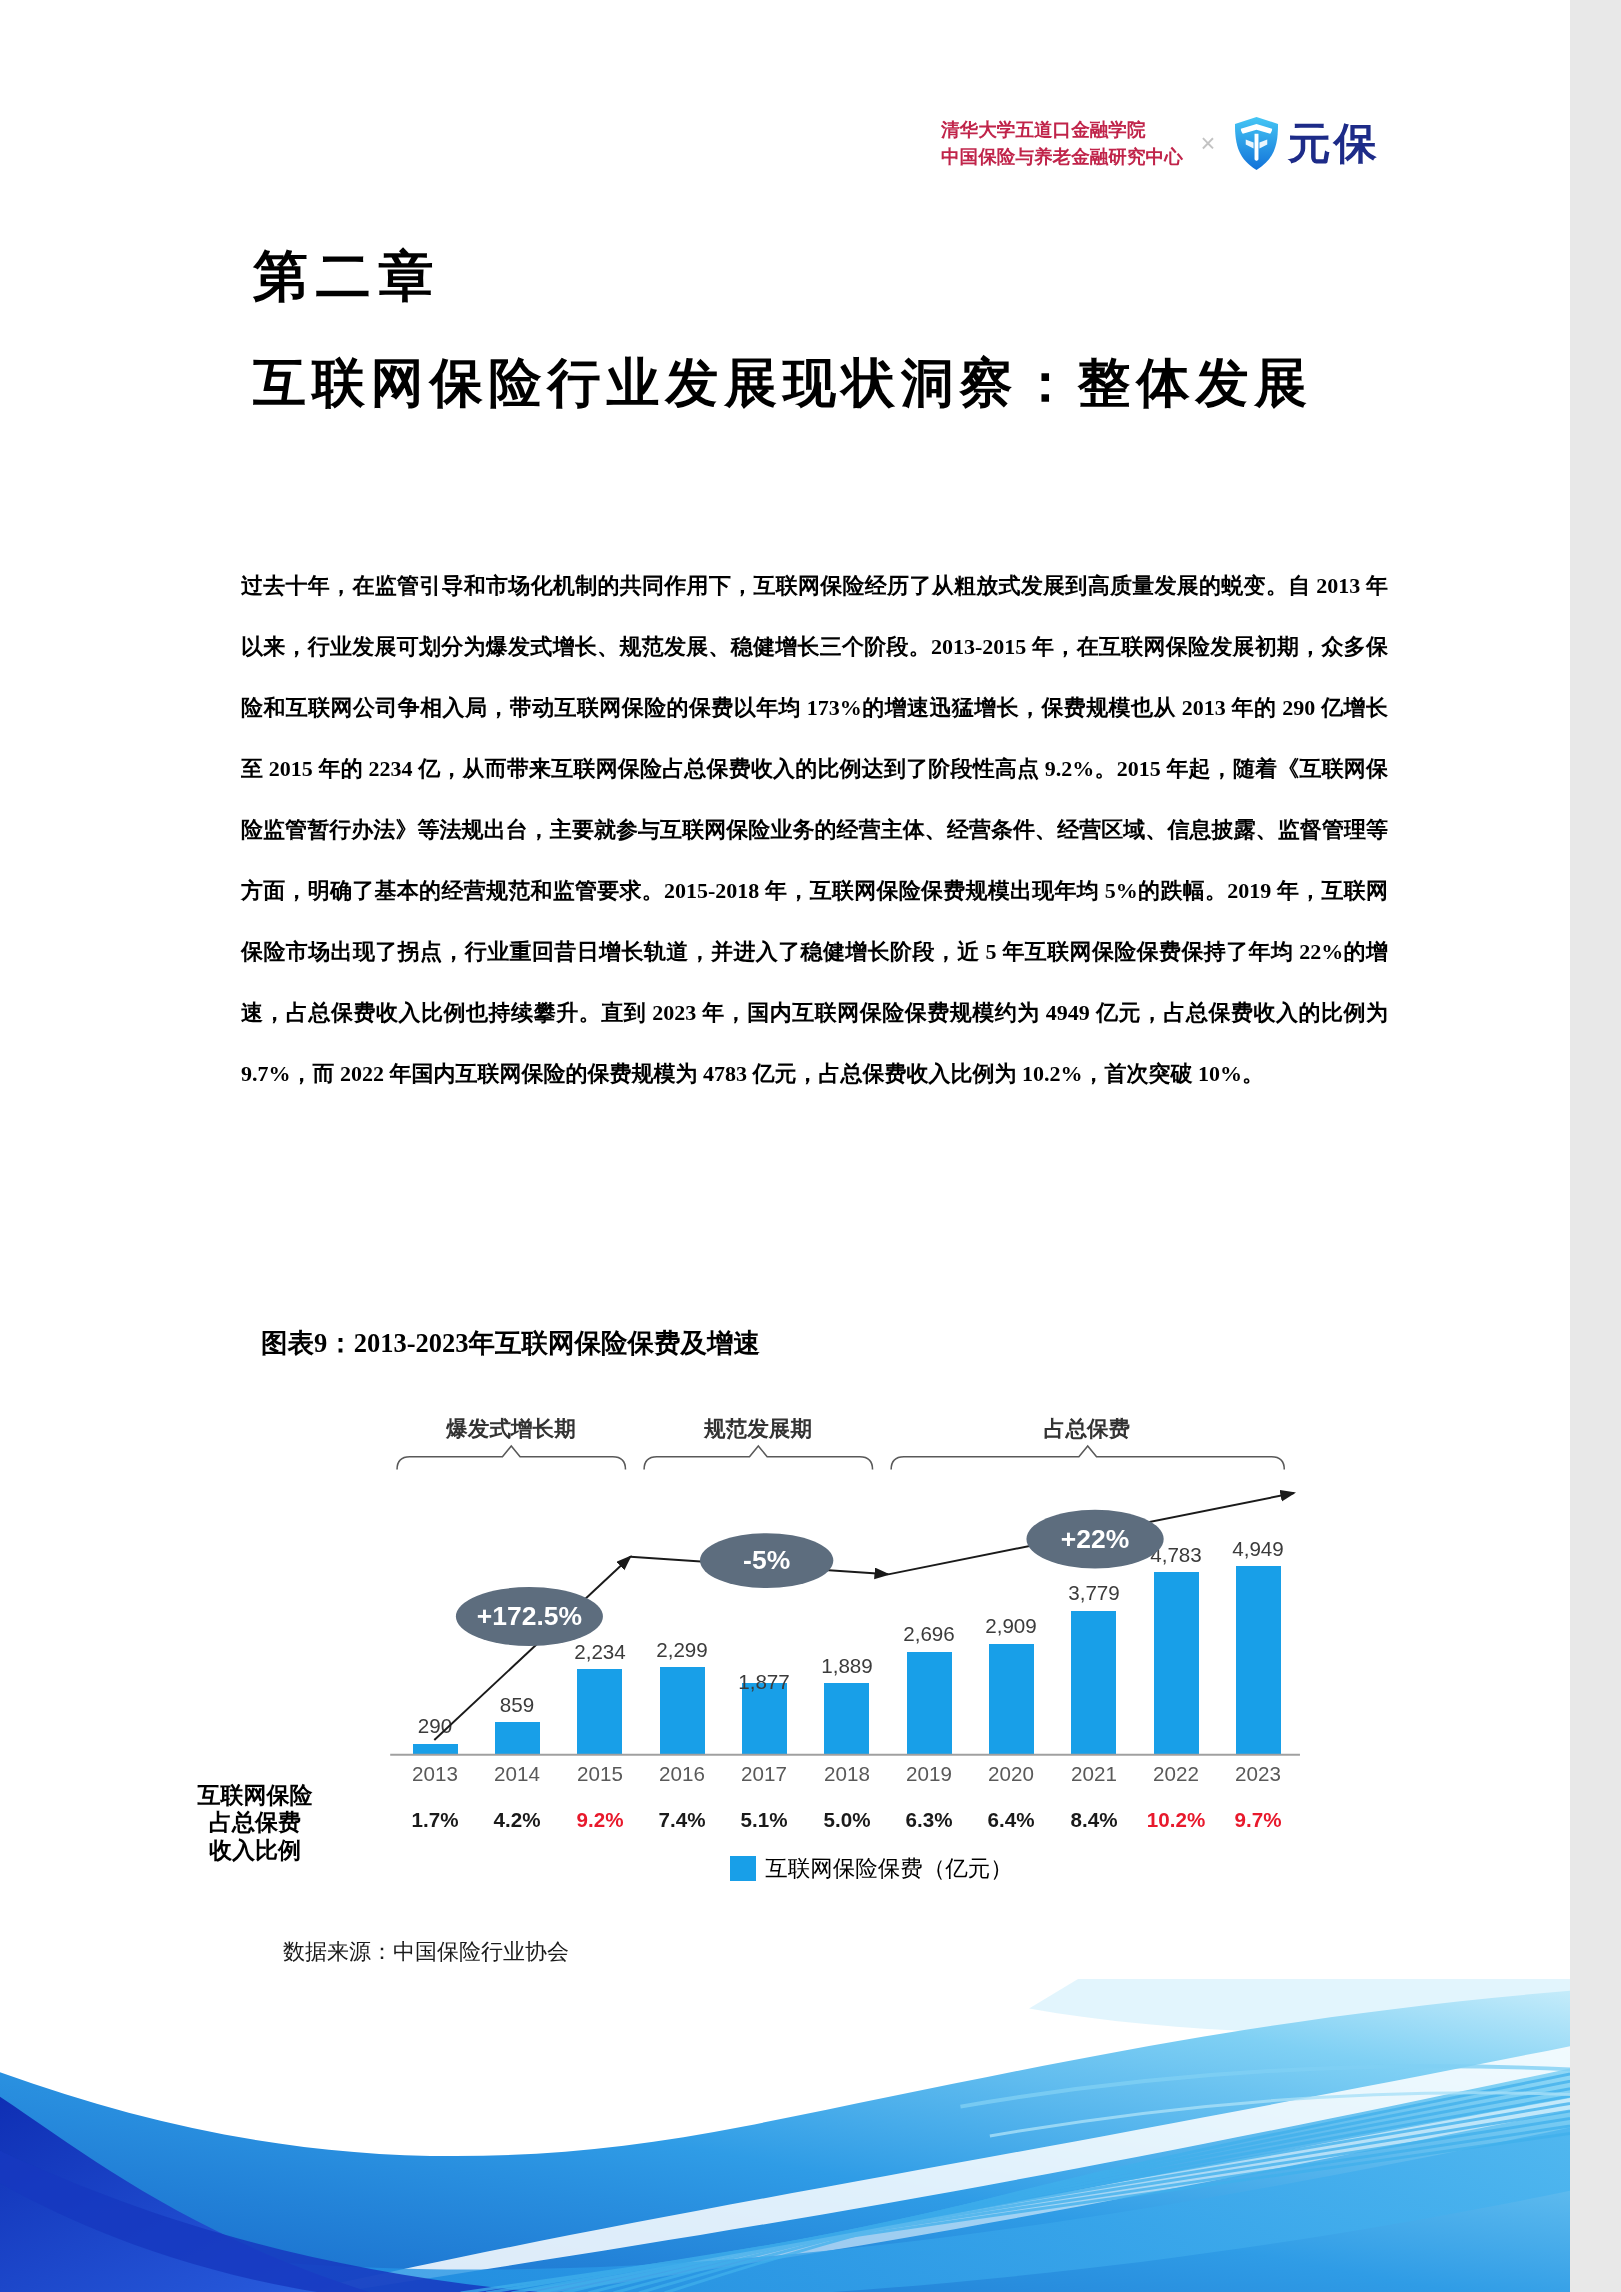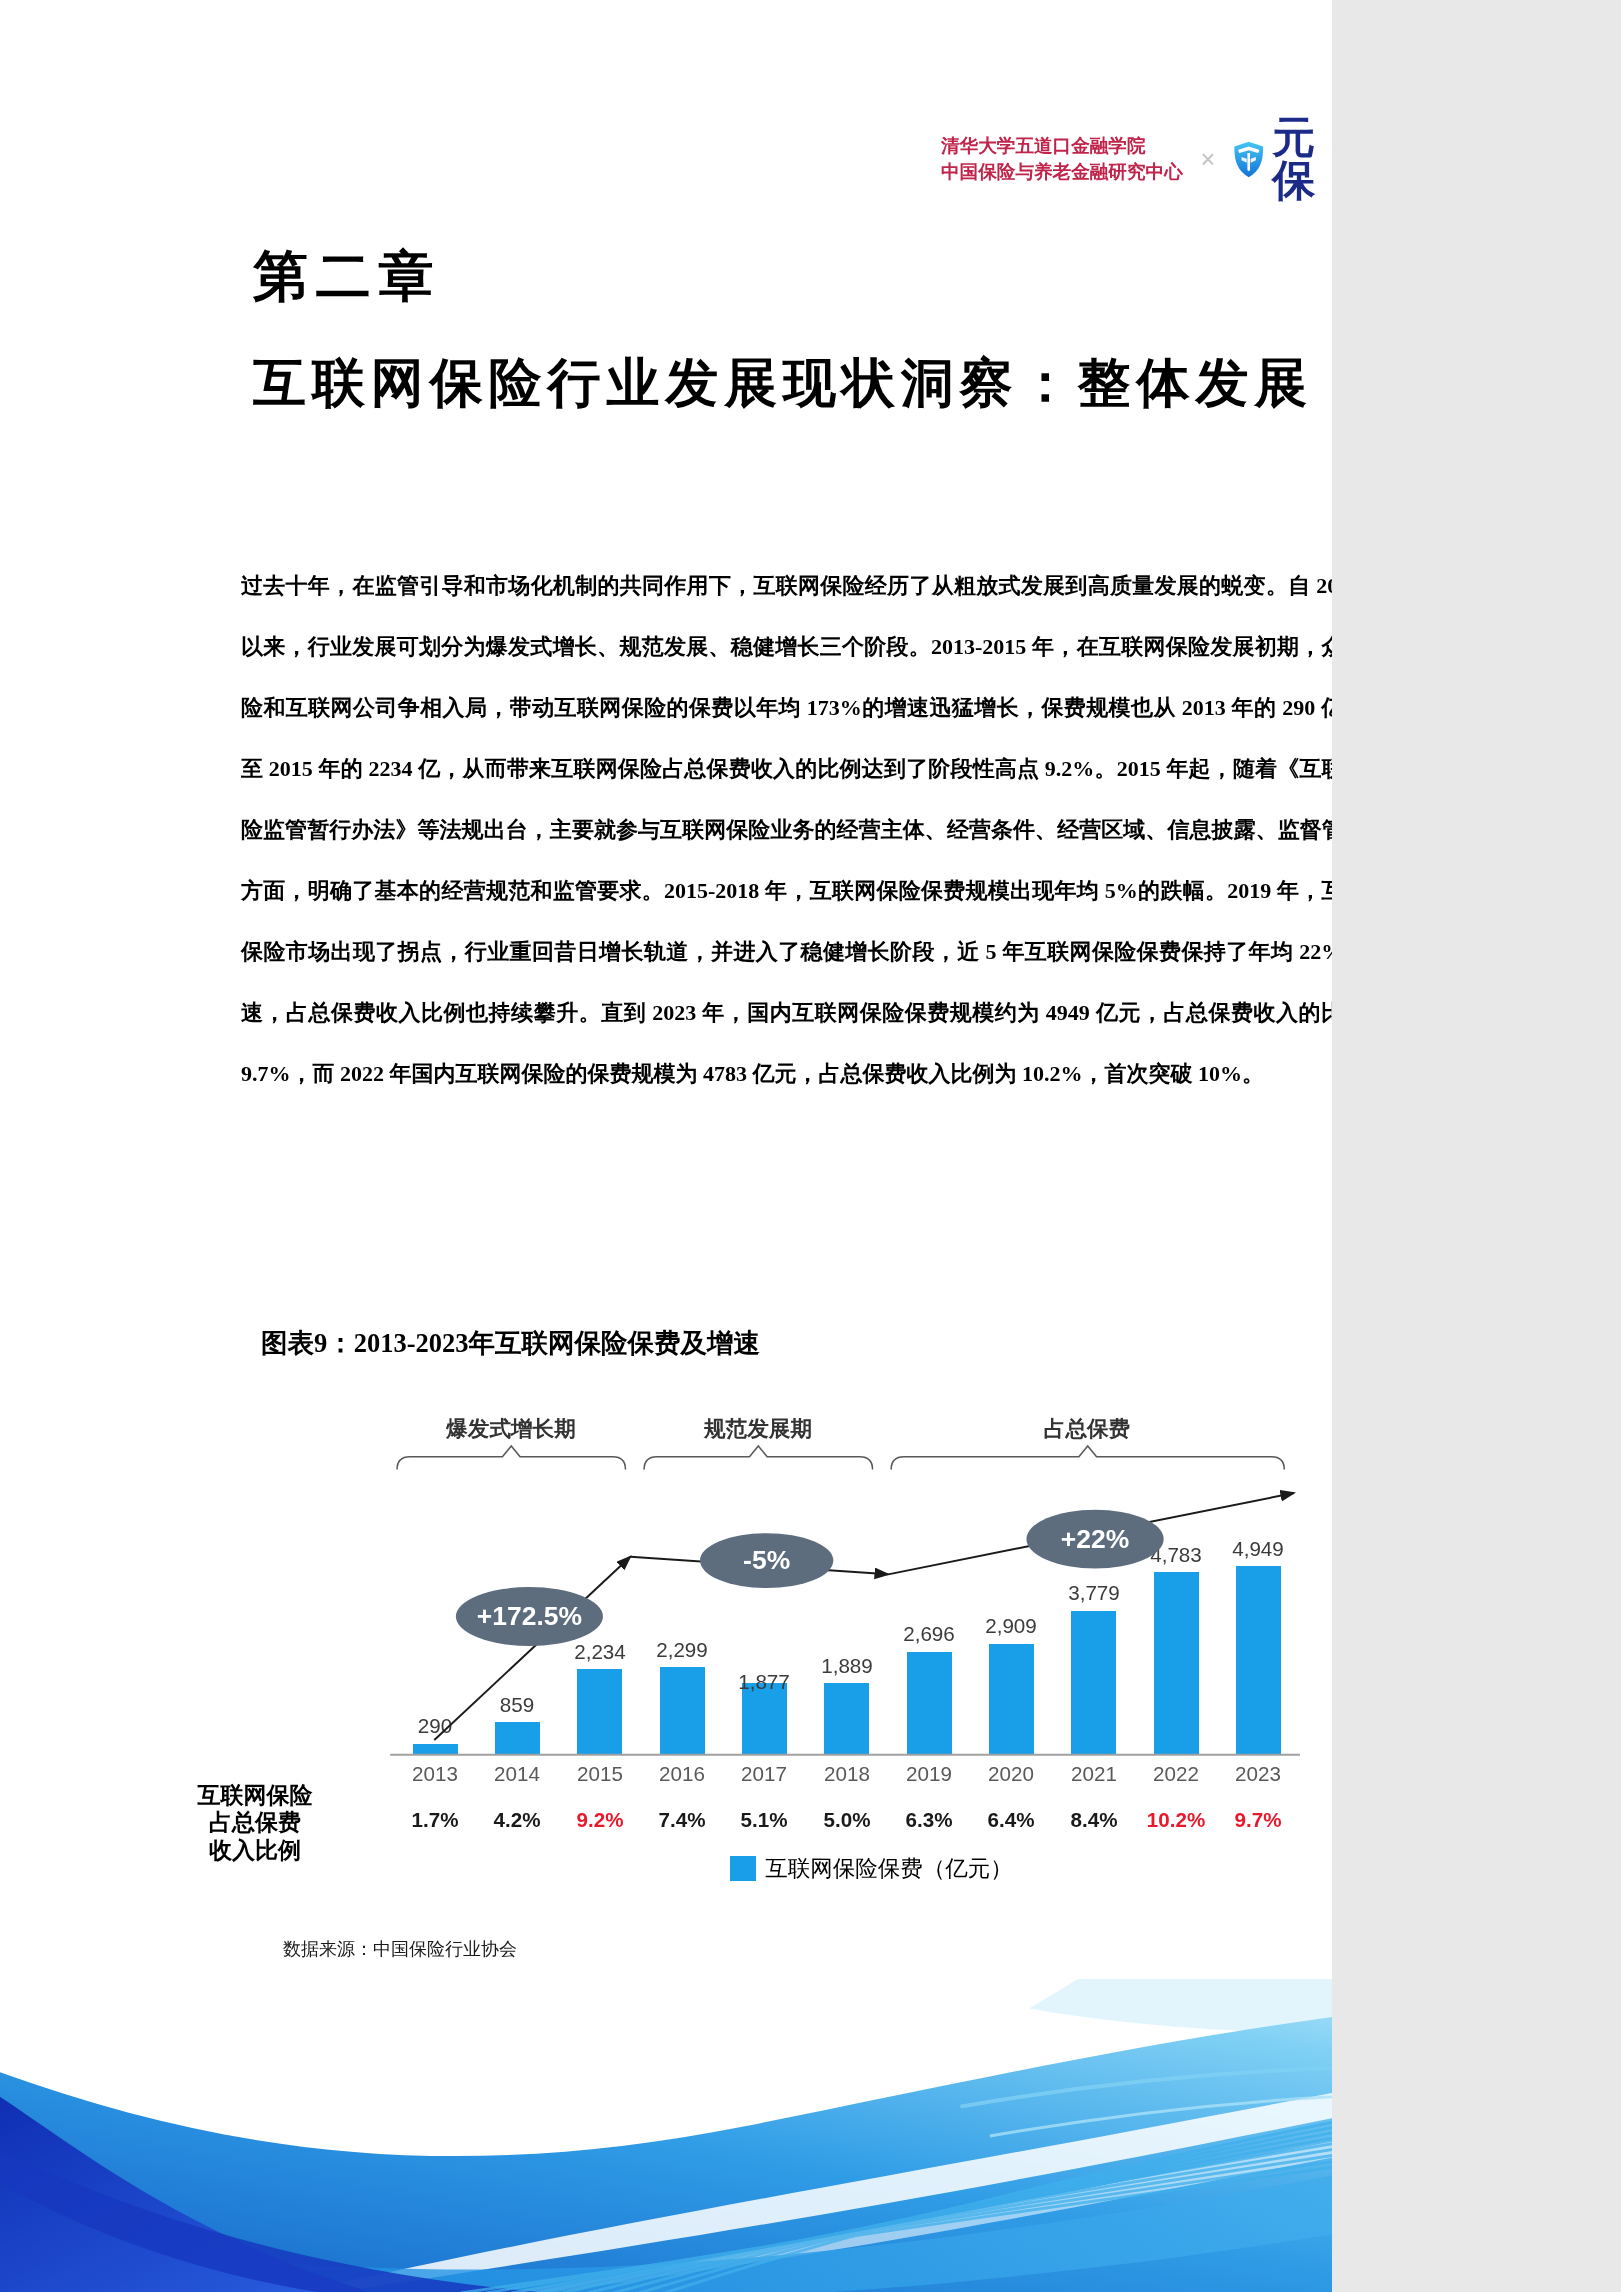--- a/index.html
+++ b/index.html
@@ -1,16 +1,16 @@
 <!DOCTYPE html>
 <html><head>
 <meta charset="utf-8">
 <style>
   html,body{margin:0;padding:0;background:#e8e8e8;}
-  .page{position:relative;width:1332px;height:2293px;background:#ffffff;overflow:hidden;
+  .page{position:relative;width:1570px;height:2293px;background:#ffffff;overflow:hidden;
         font-family:"Liberation Serif","DejaVu Serif",serif;}
   
   .hdr{position:absolute;left:941px;top:116px;display:flex;align-items:center;gap:15.7px;}
   .hdr-org{font-family:"Liberation Sans","DejaVu Sans",sans-serif;font-size:18.6px;line-height:26.5px;
            color:#c0244a;font-weight:600;white-space:nowrap;}
   .hdr-x{font-family:"Liberation Sans",sans-serif;font-size:25.5px;color:#c3c3c3;font-weight:400;margin:0 2px;}
   .hdr-logo{display:flex;align-items:center;gap:7.8px;}
   .hdr-logo-text{font-family:"Liberation Sans","DejaVu Sans",sans-serif;font-size:43px;font-weight:bold;
                  color:#1d2b88;letter-spacing:2.9px;line-height:1;}
   
@@ -29,21 +29,21 @@
   .year-label{position:absolute;transform:translateX(-50%);font-size:20.6px;color:#595959;white-space:nowrap;}
   .pct-label{position:absolute;transform:translateX(-50%);font-size:20.6px;font-weight:bold;color:#1a1a1a;white-space:nowrap;}
   .pct-label.red{color:#e8192c;}
   .phase-label{position:absolute;transform:translateX(-50%);font-size:21.6px;font-weight:bold;color:#333;
                font-family:"Liberation Serif","DejaVu Serif",serif;white-space:nowrap;}
   .row-label{position:absolute;left:0px;top:390px;width:118px;text-align:center;font-size:23px;font-weight:bold;
              color:#000;line-height:27.4px;font-family:"Liberation Serif","DejaVu Serif",serif;}
   .legend{position:absolute;left:534px;top:461px;display:flex;align-items:center;gap:9.8px;}
   .legend-swatch{width:25.5px;height:25.5px;background:#189fe8;}
   .legend-text{font-size:22.5px;color:#000;font-family:"Liberation Serif","DejaVu Serif",serif;}
-  .source{position:absolute;left:283px;top:1937px;font-size:18px;color:#1a1a1a;}
+  .source{position:absolute;left:283px;top:1937px;font-size:22px;color:#1a1a1a;}
   
   .wave{position:absolute;left:0;bottom:0;width:1621px;height:314px;}
 </style>
 </head>
 <body>
 
 <div class="page">
 
   <div class="hdr">
     <div class="hdr-org">

